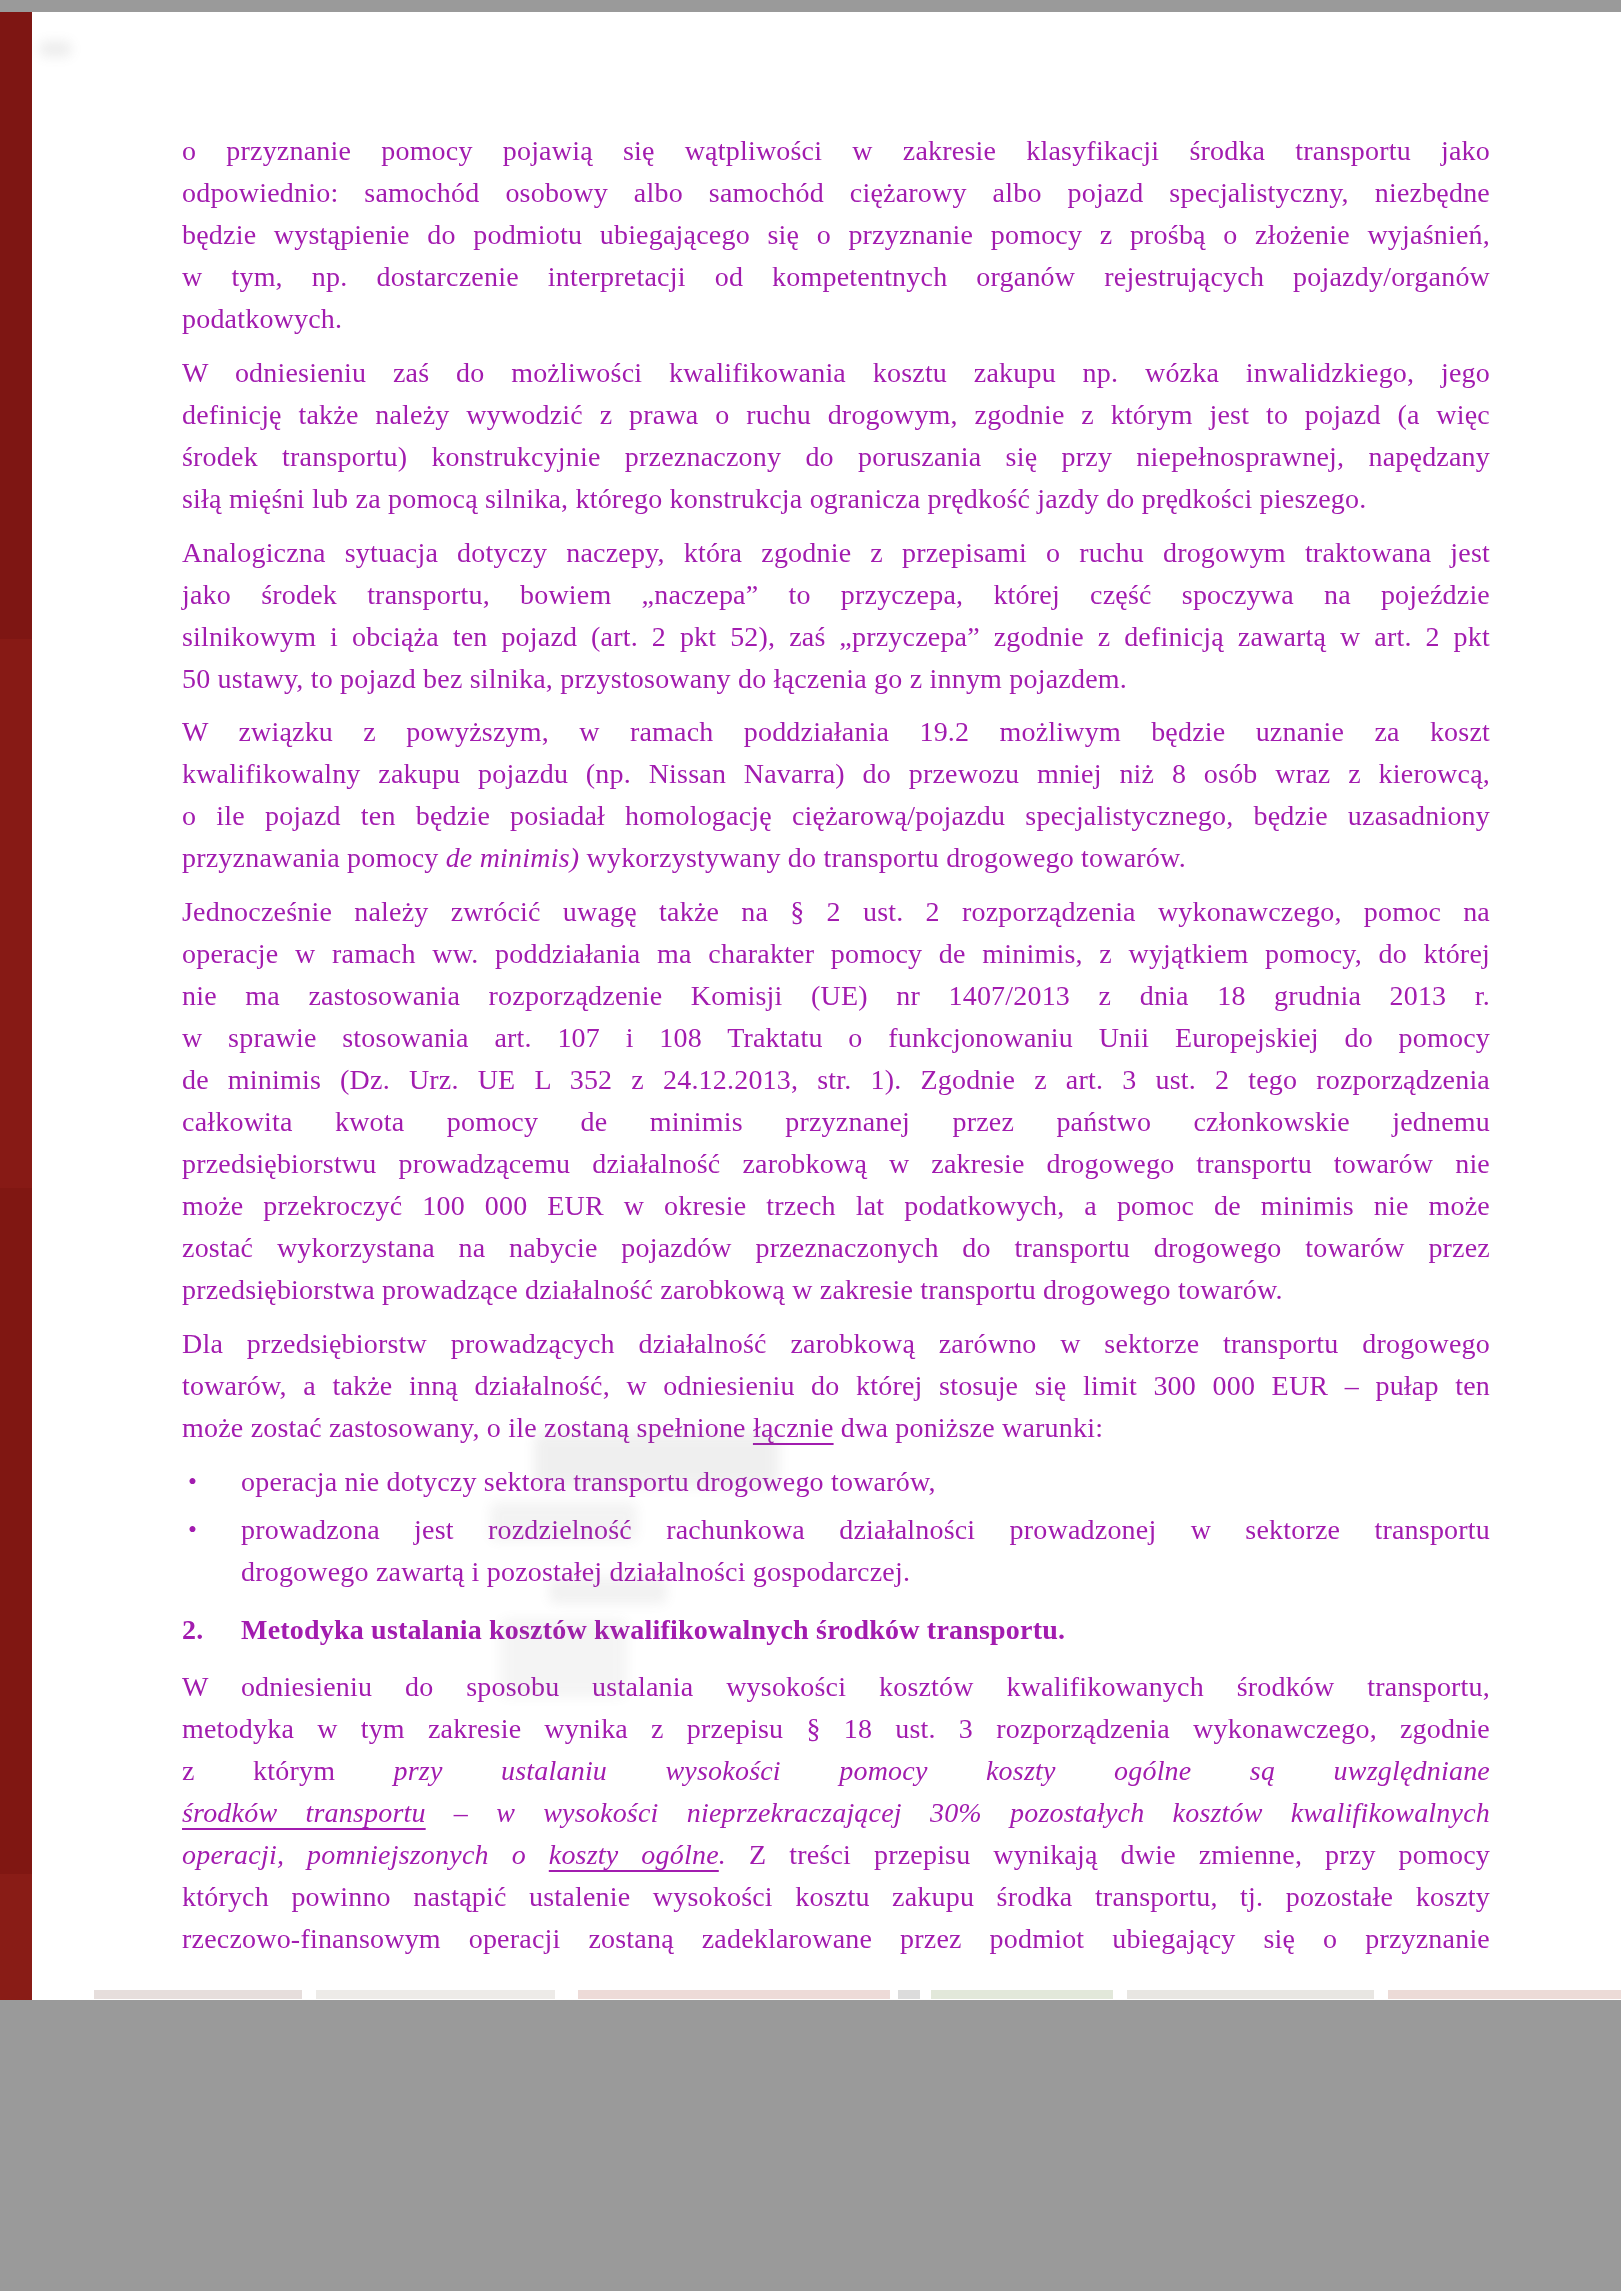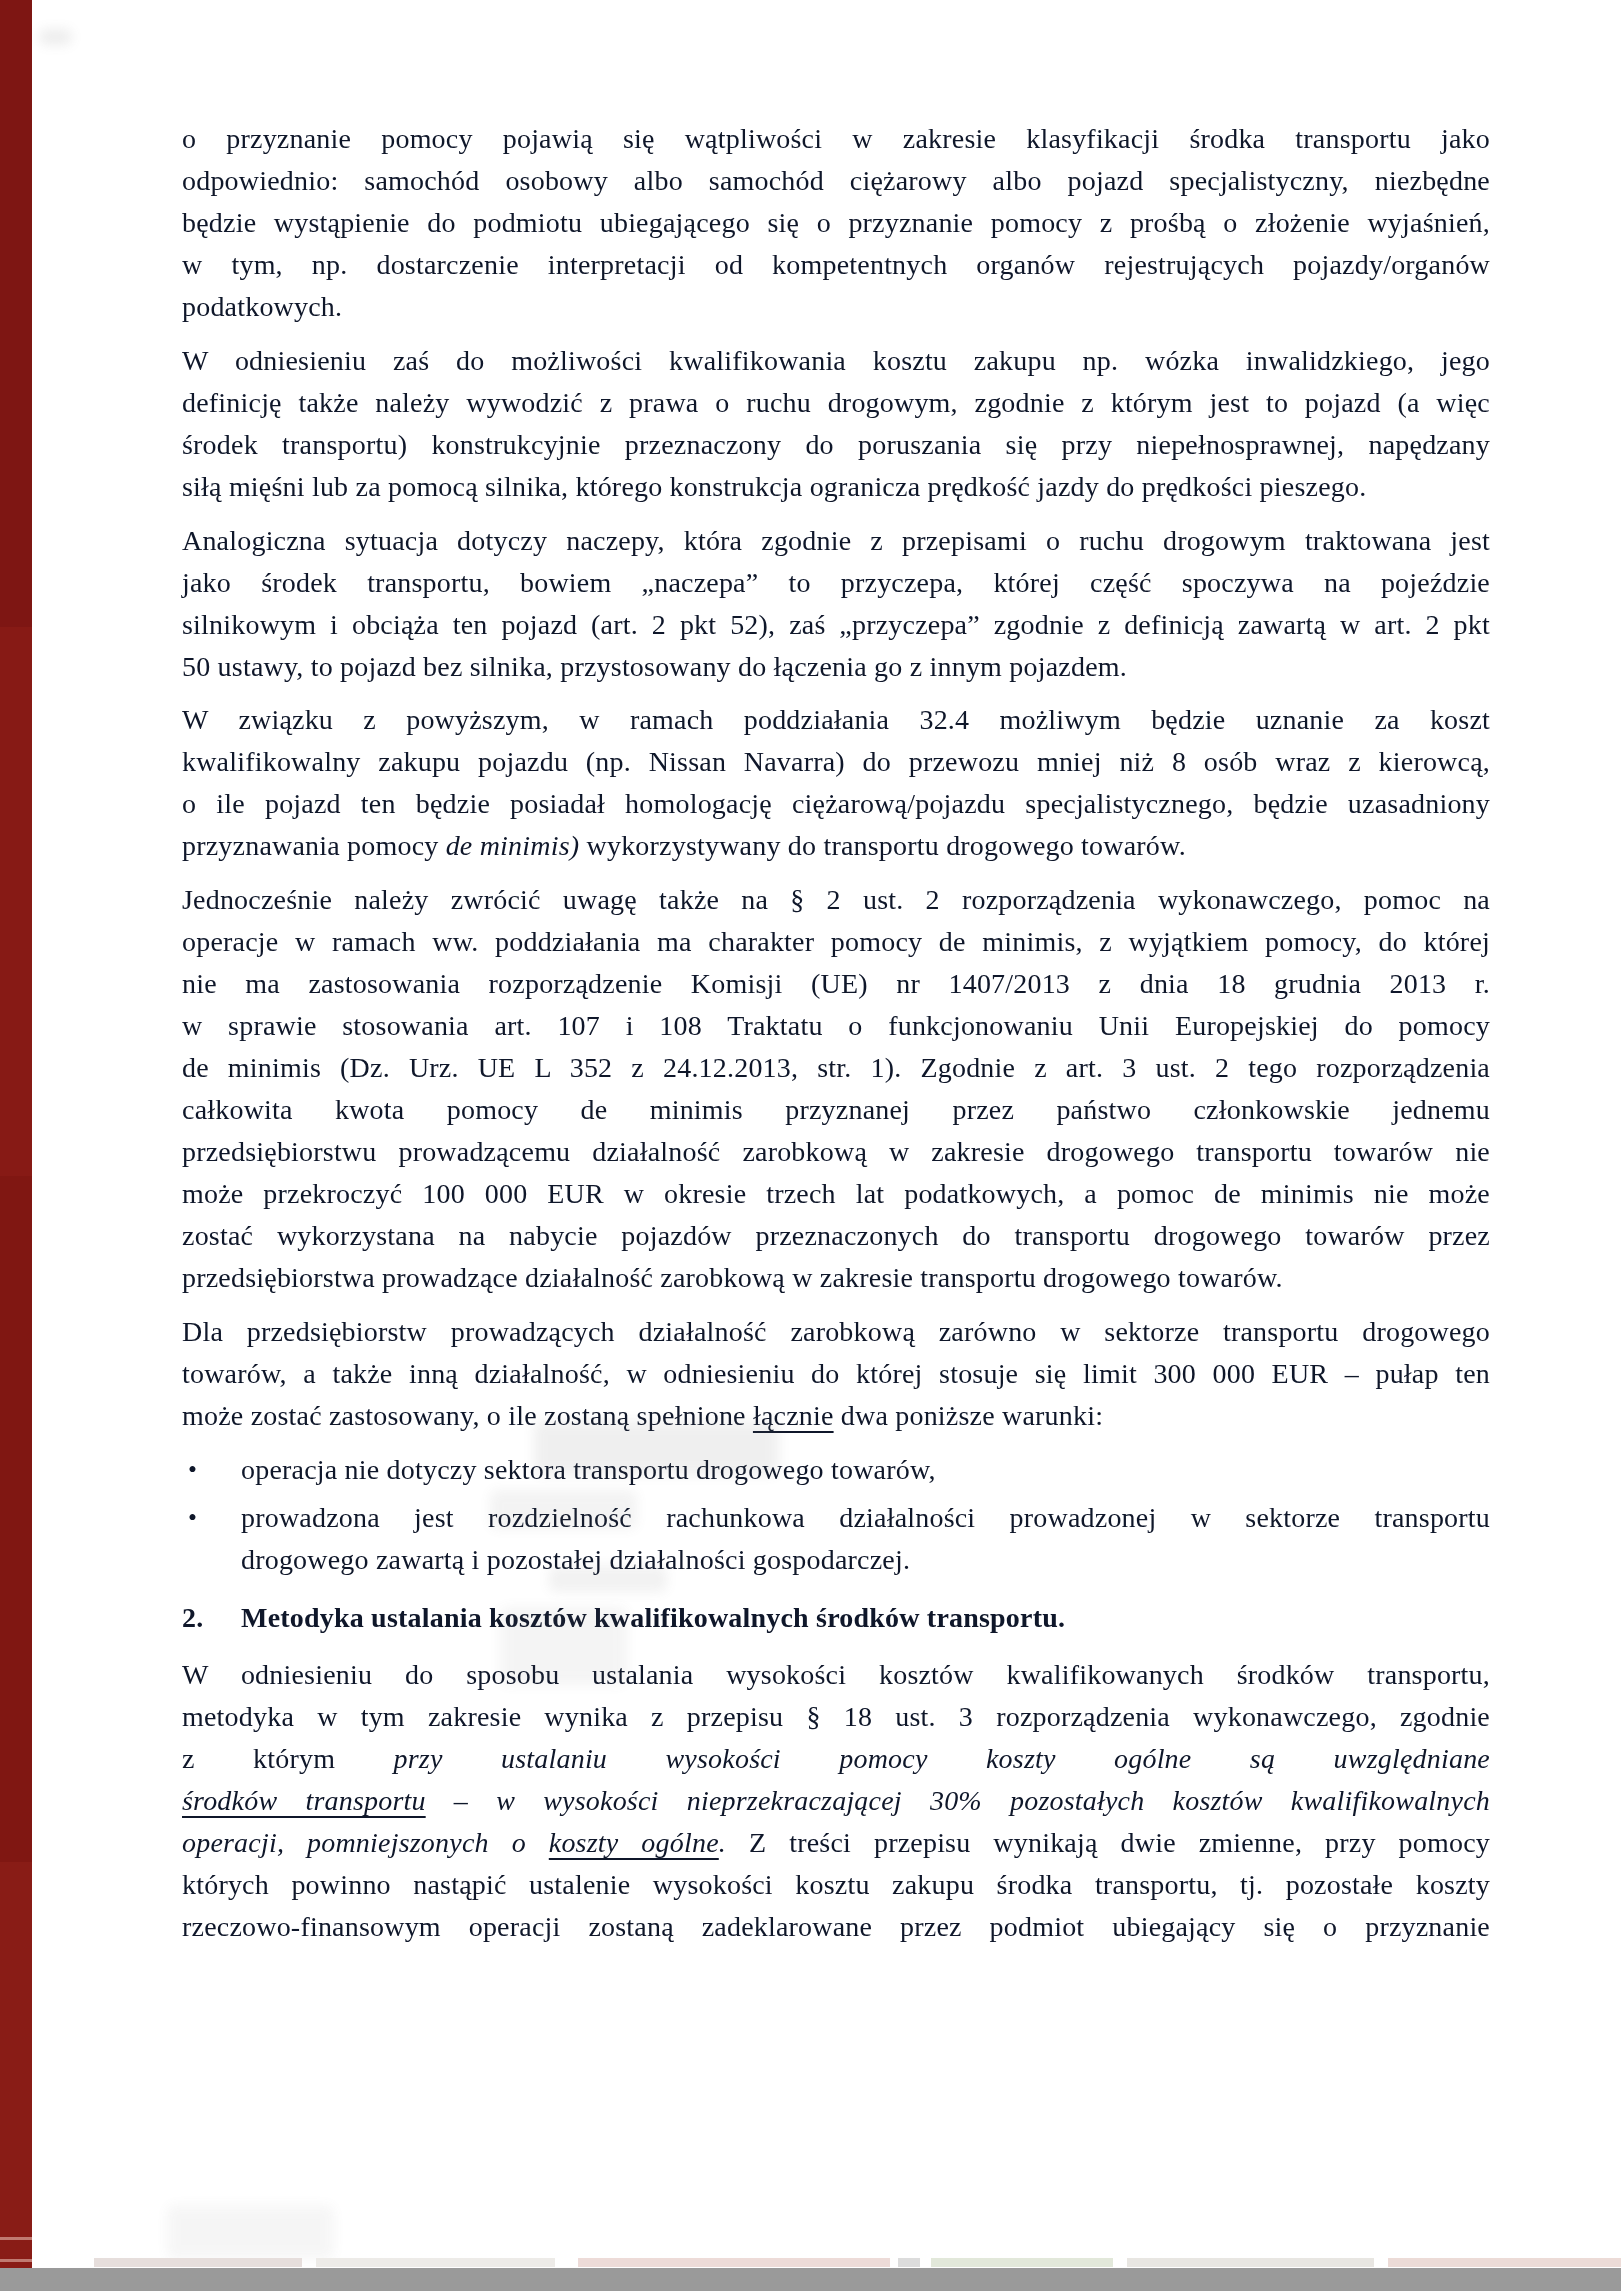--- a/index.html
+++ b/index.html
@@ -1,23 +1,23 @@
 <!DOCTYPE html>
 <html lang="pl"><head>
 <meta charset="utf-8">
 <style>
   html,body{margin:0;padding:0;background:#9a9a9a;}
   .page{
     position:relative;
-    width:1621px;height:2268px;
+    width:1621px;height:1988px;
     background:#ffffff;
     font-family:"Liberation Serif", serif;
-    color:#0f172a;
+    color:#a21caf;
     overflow:hidden;
-    margin:0 auto;
+    margin:12px auto;
   }
   
   .left-bar{
     position:absolute;left:0;top:0;bottom:0;width:32px;
   }
   .left-bar .band{position:absolute;left:0;width:100%;}
   .left-bar .tick{position:absolute;left:0;width:100%;}
   
   .text-block{
     position:absolute;
@@ -71,21 +71,21 @@
         <div class="ln"><span>środek transportu) konstrukcyjnie przeznaczony do poruszania się przy niepełnosprawnej, napędzany</span></div>
         <div class="ln left"><span>siłą mięśni lub za pomocą silnika, którego konstrukcja ogranicza prędkość jazdy do prędkości pieszego.</span></div>
       </div>
       <div class="para">
         <div class="ln"><span>Analogiczna sytuacja dotyczy naczepy, która zgodnie z przepisami o ruchu drogowym traktowana jest</span></div>
         <div class="ln"><span>jako środek transportu, bowiem „naczepa” to przyczepa, której część spoczywa na pojeździe</span></div>
         <div class="ln"><span>silnikowym i obciąża ten pojazd (art. 2 pkt 52), zaś „przyczepa” zgodnie z definicją zawartą w art. 2 pkt</span></div>
         <div class="ln left"><span>50 ustawy, to pojazd bez silnika, przystosowany do łączenia go z innym pojazdem.</span></div>
       </div>
       <div class="para">
-        <div class="ln"><span>W związku z powyższym, w ramach poddziałania 32.4 możliwym będzie uznanie za koszt</span></div>
+        <div class="ln"><span>W związku z powyższym, w ramach poddziałania 19.2 możliwym będzie uznanie za koszt</span></div>
         <div class="ln"><span>kwalifikowalny zakupu pojazdu (np. Nissan Navarra) do przewozu mniej niż 8 osób wraz z kierowcą,</span></div>
         <div class="ln"><span>o ile pojazd ten będzie posiadał homologację ciężarową/pojazdu specjalistycznego, będzie uzasadniony</span></div>
         <div class="ln left"><span>przyznawania pomocy </span><span class="i">de minimis)</span><span> wykorzystywany do transportu drogowego towarów.</span></div>
       </div>
       <div class="para">
         <div class="ln"><span>Jednocześnie należy zwrócić uwagę także na § 2 ust. 2 rozporządzenia wykonawczego, pomoc na</span></div>
         <div class="ln"><span>operacje w ramach ww. poddziałania ma charakter pomocy de minimis, z wyjątkiem pomocy, do której</span></div>
         <div class="ln"><span>nie ma zastosowania rozporządzenie Komisji (UE) nr 1407/2013 z dnia 18 grudnia 2013 r.</span></div>
         <div class="ln"><span>w sprawie stosowania art. 107 i 108 Traktatu o funkcjonowaniu Unii Europejskiej do pomocy</span></div>
         <div class="ln"><span>de minimis (Dz. Urz. UE L 352 z 24.12.2013, str. 1). Zgodnie z art. 3 ust. 2 tego rozporządzenia</span></div>

